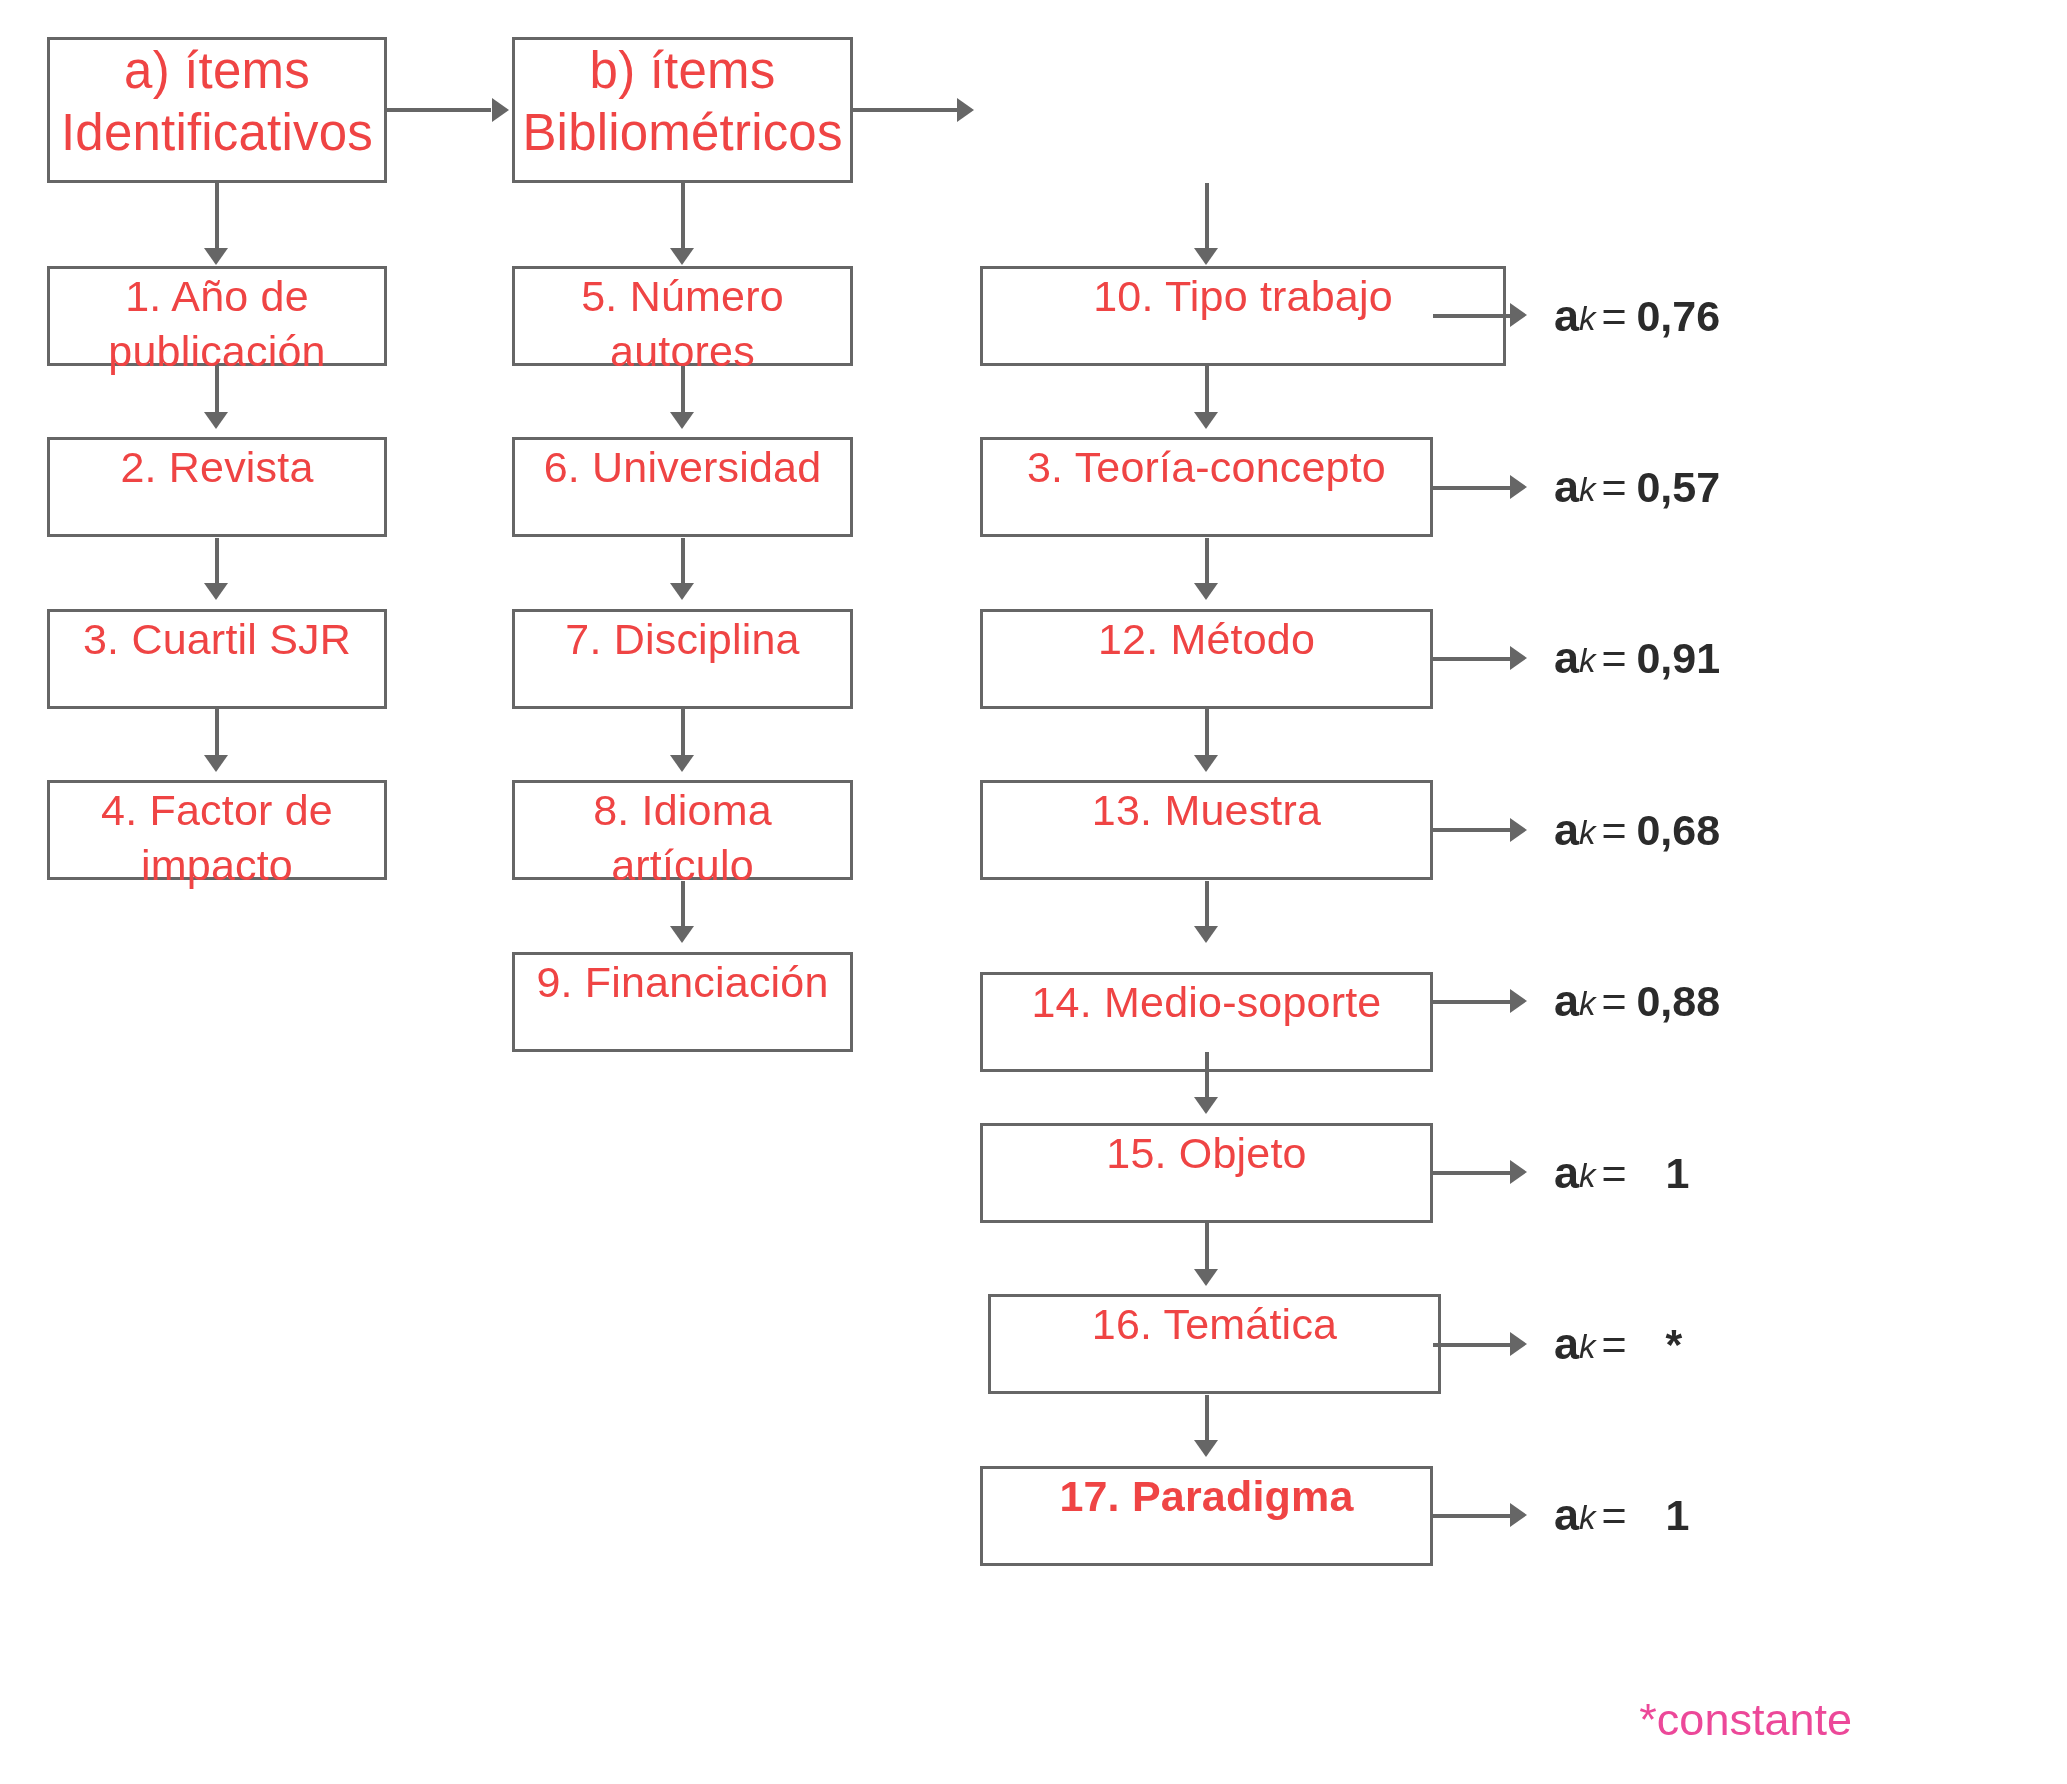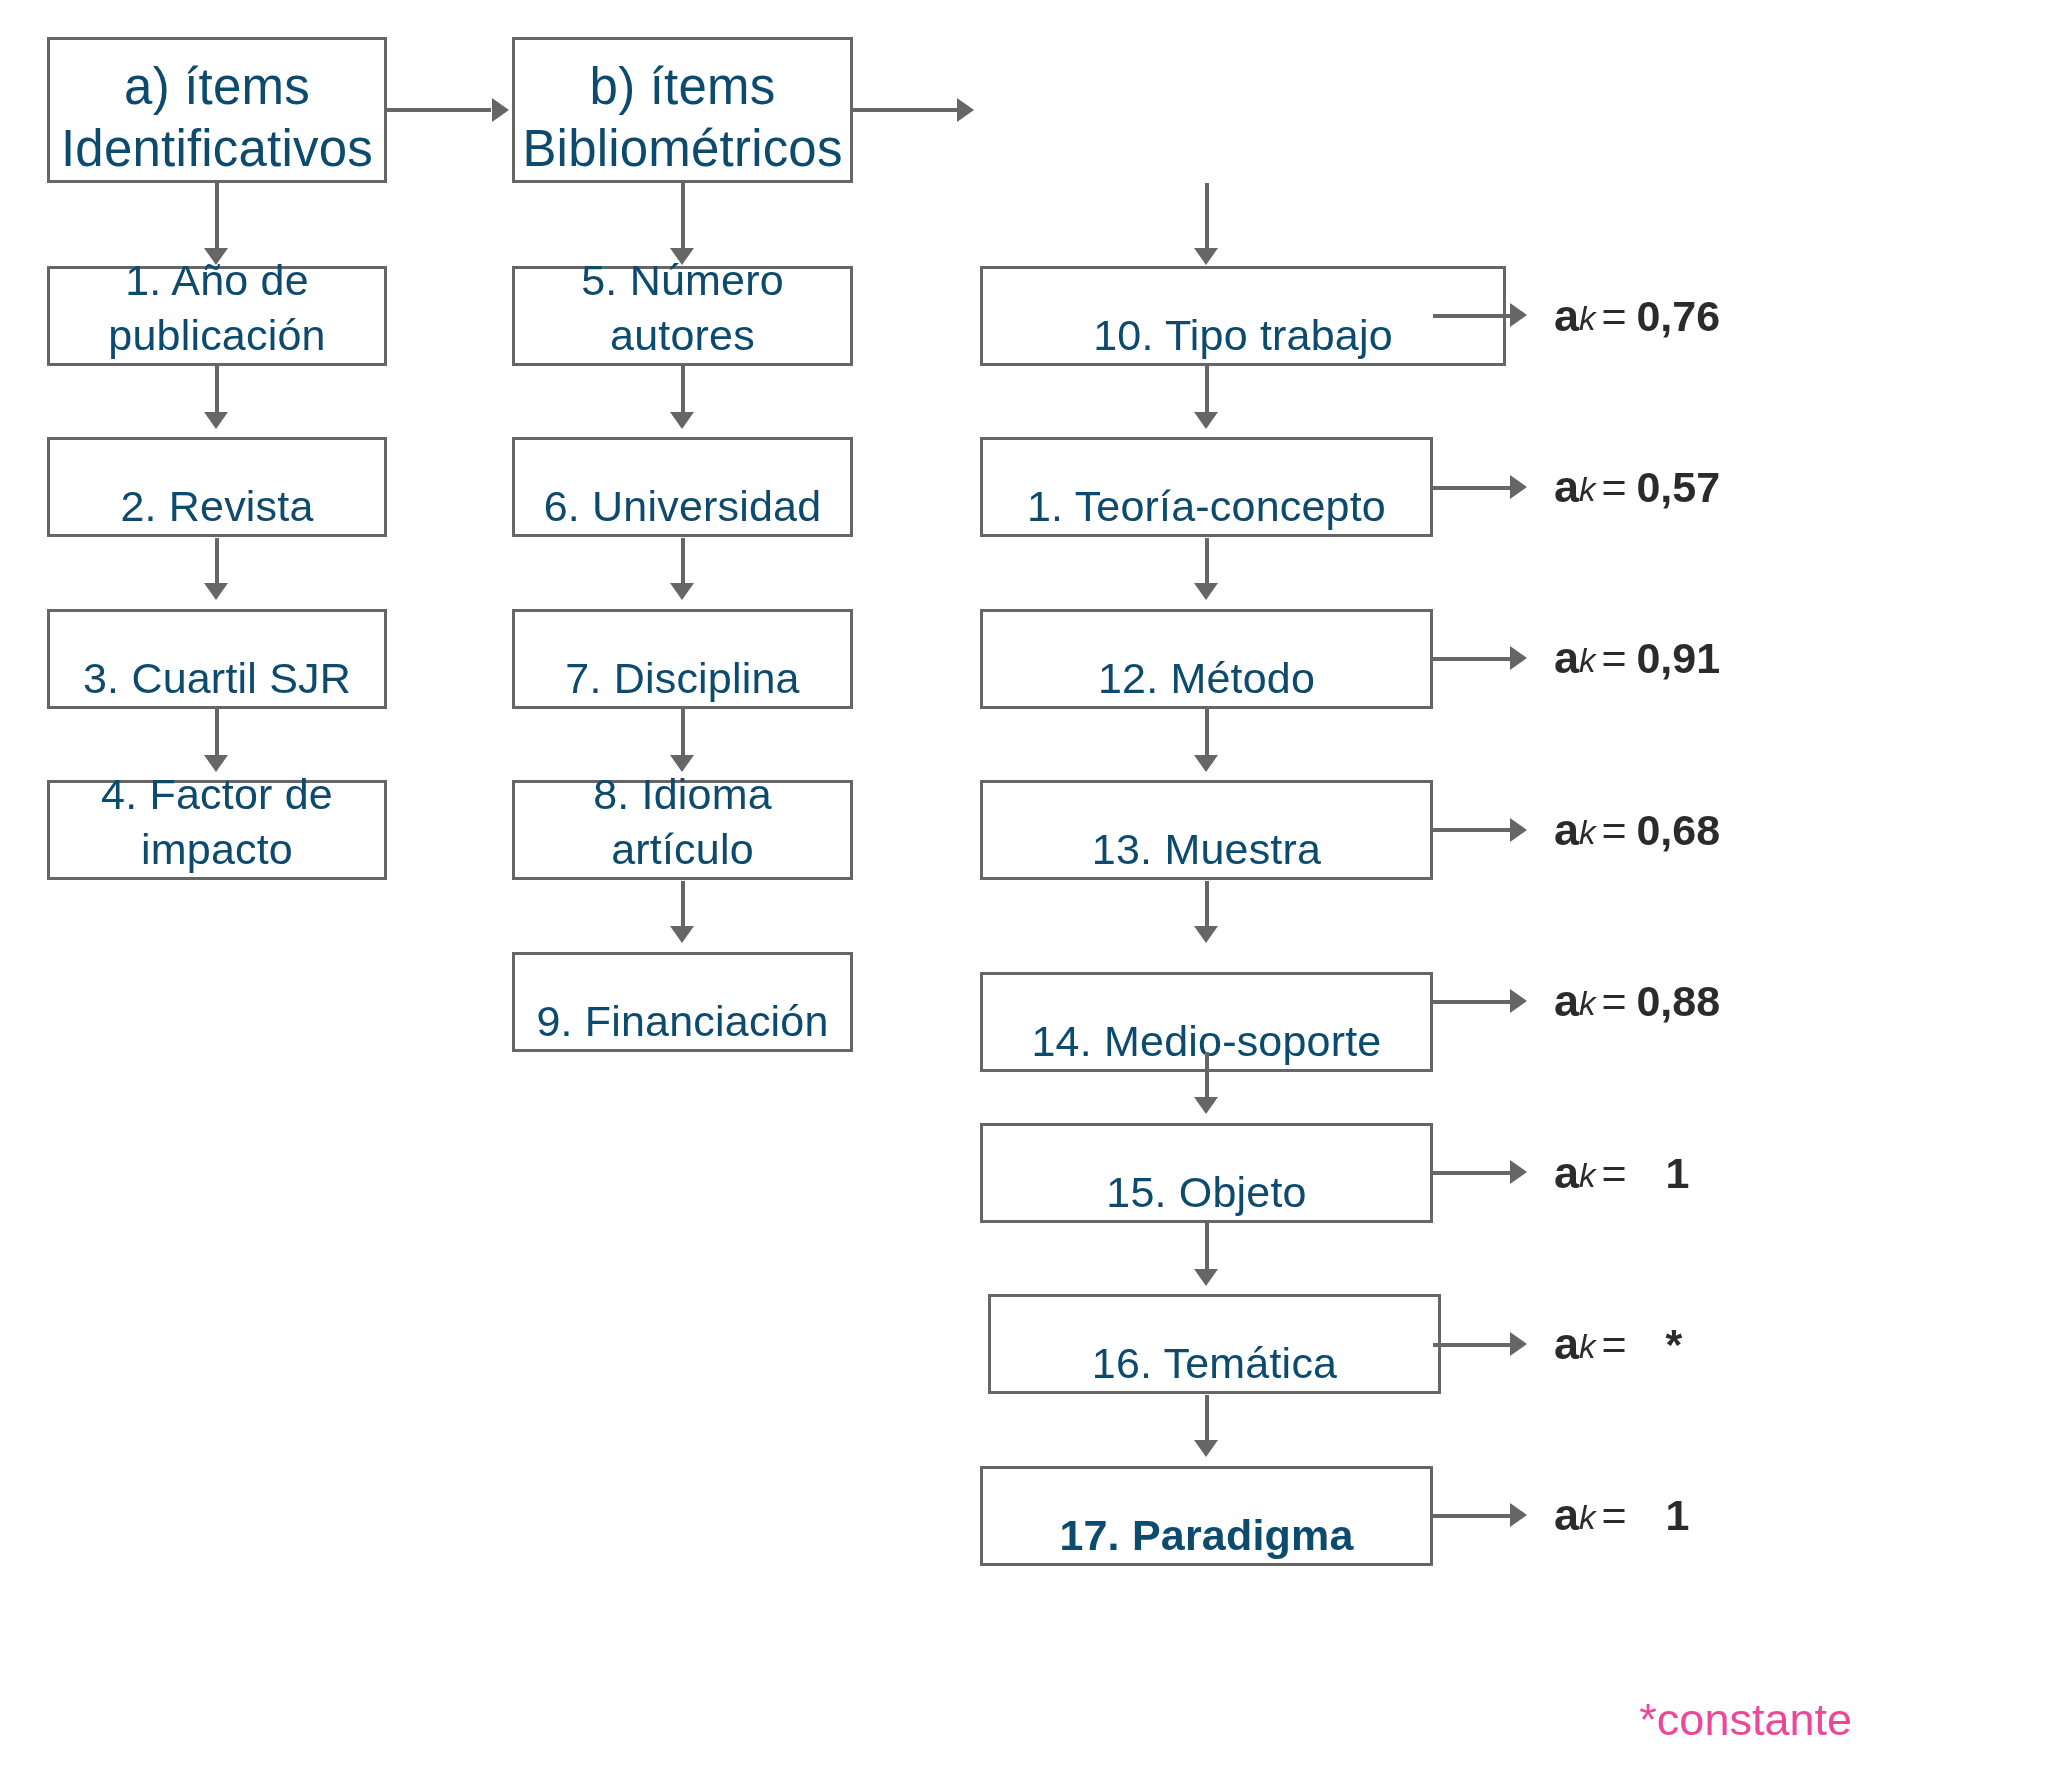--- a/index.html
+++ b/index.html
@@ -8,23 +8,23 @@
     font-family:"Liberation Sans","DejaVu Sans",sans-serif;
     color:#2b2b2b;
   }
   #stage{position:absolute;left:0;top:0;width:2068px;height:1785px;}
 
   .box{
     position:absolute;
     border:3.9px solid #666666;
     background:#ffffff;
     box-sizing:border-box;
-    display:flex;align-items:flex-end;justify-content:center;
+    display:flex;align-items:flex-start;justify-content:center;
     text-align:center;
-    color:#0c4a6e;
+    color:#ef4444;
     font-size:43px;
     line-height:1.28;
     letter-spacing:0.2px;
     padding:0 9.9px;
   }
   .box.header{font-size:51px;line-height:1.22;}
   .box .txt{display:block;white-space:pre-line;}
 
   
   .vline{position:absolute;background:#666666;width:3.9px;}
@@ -150,21 +150,21 @@
   <div class="hline" style="left:1433px;top:314px;width:77px;"></div>
   <div class="harrow" style="left:1510px;top:303px;"></div>
   <div class="alpha" style="left:1554px;top:290px;">
     <span class="sym">a</span><span class="sub">k</span><span class="eq">=</span><span class="val">0,76</span>
   </div>
 
   <div class="vline" style="left:1205px;top:366px;height:51px;"></div>
   <div class="varrow" style="left:1194px;top:412px;"></div>
 
   <div class="box" style="left:980px;top:437px;width:453px;height:100px;">
-    <span class="txt">1. Teoría-concepto</span>
+    <span class="txt">3. Teoría-concepto</span>
   </div>
   <div class="hline" style="left:1433px;top:486px;width:77px;"></div>
   <div class="harrow" style="left:1510px;top:475px;"></div>
   <div class="alpha" style="left:1554px;top:461px;">
     <span class="sym">a</span><span class="sub">k</span><span class="eq">=</span><span class="val">0,57</span>
   </div>
 
   <div class="vline" style="left:1205px;top:538px;height:51px;"></div>
   <div class="varrow" style="left:1194px;top:583px;"></div>
 

